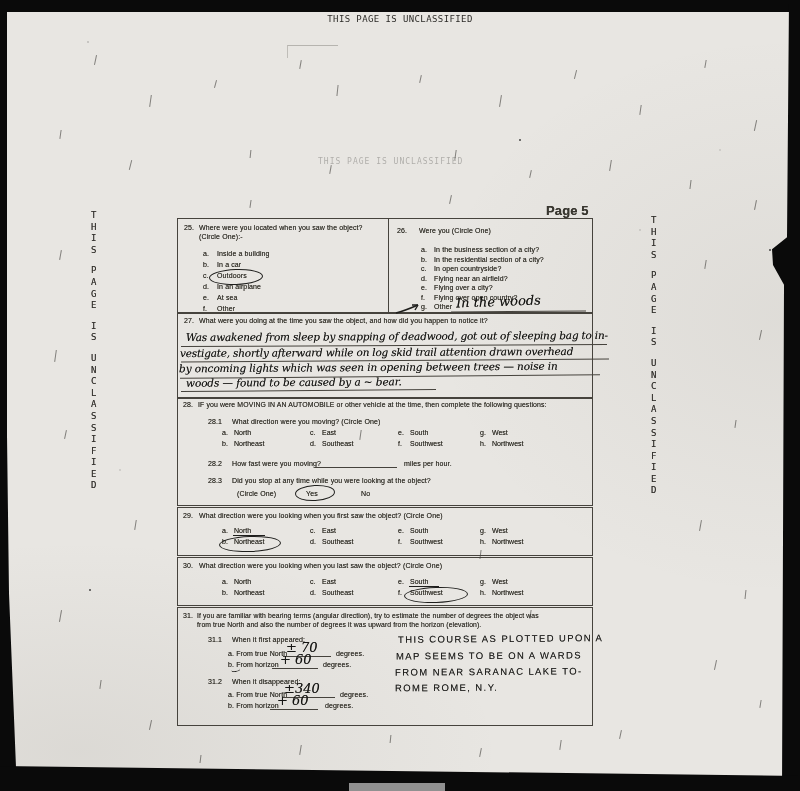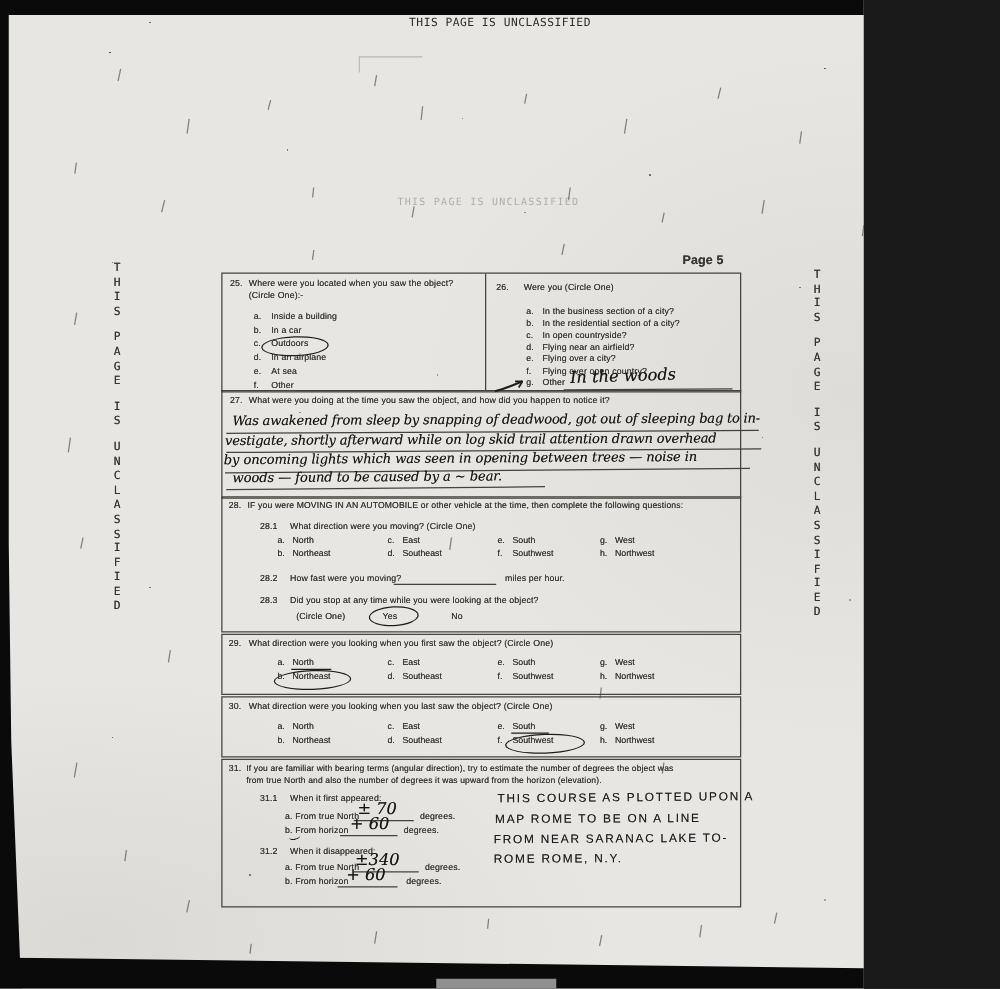--- a/index.html
+++ b/index.html
@@ -1,17 +1,17 @@
 <!DOCTYPE html>
 <html><head>
 <meta charset="utf-8">
 <style>
   html,body{margin:0;padding:0;background:#1a1a1a;}
   .paper{
-    position:relative;width:691px;height:791px;overflow:hidden;
+    position:relative;width:800px;height:791px;overflow:hidden;
     background:#e8e6e2;
     font-family:"Liberation Sans",sans-serif;color:#35332f;
   }
   .noise{
     position:absolute;inset:0;pointer-events:none;
     background-image:
       radial-gradient(circle 1.2px at 88px 42px, rgba(30,30,30,.75) 55%, transparent 60%),
       radial-gradient(circle 1px at 120px 18px, rgba(30,30,30,.6) 55%, transparent 60%),
       radial-gradient(circle 1.1px at 230px 120px, rgba(30,30,30,.55) 55%, transparent 60%),
       radial-gradient(circle 1px at 370px 95px, rgba(30,30,30,.5) 55%, transparent 60%),
@@ -181,21 +181,21 @@
       <span>A</span>
       <span>S</span>
       <span>S</span>
       <span>I</span>
       <span>F</span>
       <span>I</span>
       <span>E</span>
       <span>D</span>
     </div>
 
-  <div class="t tb" style="left:546px;top:203px;font-size:10px;">Page 5</div>
+  <div class="t tb" style="left:546px;top:203px;font-size:13px;">Page 5</div>
 
   <div class="box" style="left:177px;top:218px;width:414px;height:94px;"></div>
   <div class="vline" style="left:388px;top:219px;height:93px;"></div>
   <div class="box" style="left:177px;top:312px;width:414px;height:85px;"></div>
   <div class="box" style="left:177px;top:397px;width:414px;height:107px;"></div>
   <div class="box" style="left:177px;top:507px;width:414px;height:47px;"></div>
   <div class="box" style="left:177px;top:557px;width:414px;height:47px;"></div>
   <div class="box" style="left:177px;top:607px;width:414px;height:117px;"></div>
 
   <div class="t" style="left:184px;top:224px;">25.</div>
@@ -347,17 +347,17 @@
   <div class="t" style="left:228px;top:691px;">a.  From true North</div>
   <div class="ul" style="left:283px;top:697px;width:52px;"></div>
   <div class="hw" style="left:284px;top:681px;font-size:13px;">±340</div>
   <div class="t" style="left:340px;top:691px;">degrees.</div>
   <div class="t" style="left:228px;top:702px;">b.  From horizon</div>
   <div class="ul" style="left:270px;top:709px;width:48px;"></div>
   <div class="hw" style="left:277px;top:693px;font-size:13px;">+ 60</div>
   <div class="t" style="left:325px;top:702px;">degrees.</div>
 
   <div class="hwc" style="left:398px;top:633px;transform:rotate(-.5deg);">THIS COURSE AS PLOTTED UPON A</div>
-  <div class="hwc" style="left:396px;top:650px;transform:rotate(-.3deg);">MAP ROME TO BE ON A LINE</div>
+  <div class="hwc" style="left:396px;top:650px;transform:rotate(-.3deg);">MAP SEEMS TO BE ON A WARDS</div>
   <div class="hwc" style="left:395px;top:666px;transform:rotate(-.4deg);">FROM NEAR SARANAC LAKE TO-</div>
   <div class="hwc" style="left:395px;top:682px;transform:rotate(-.3deg);">ROME ROME, N.Y.</div>
 
 </div>
 
 </body></html>

